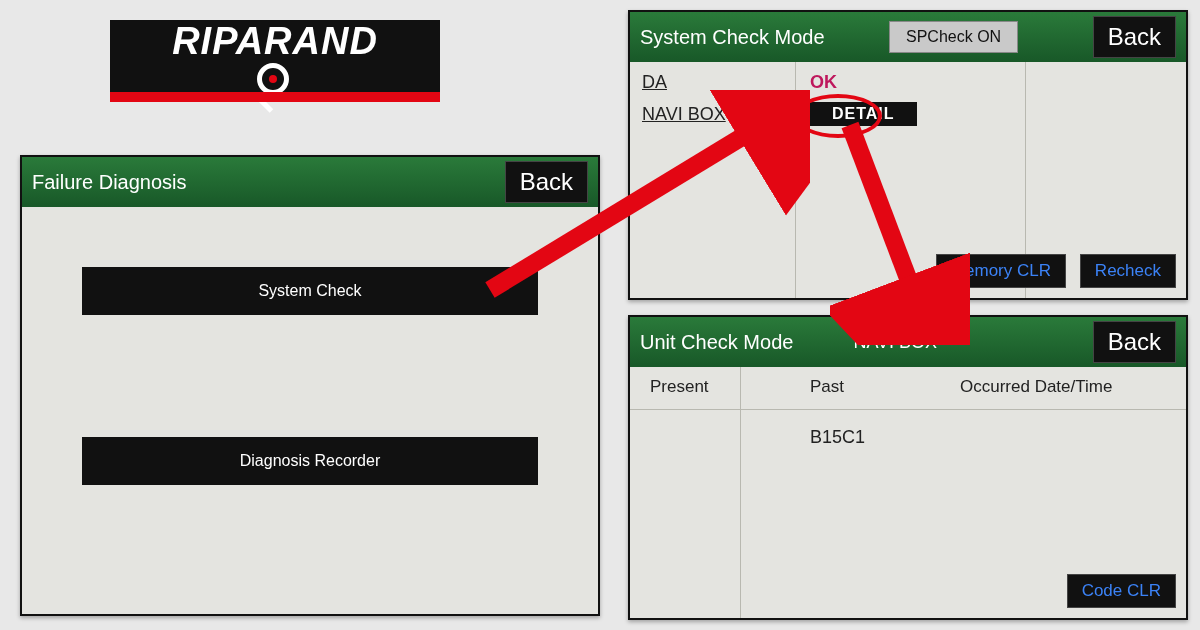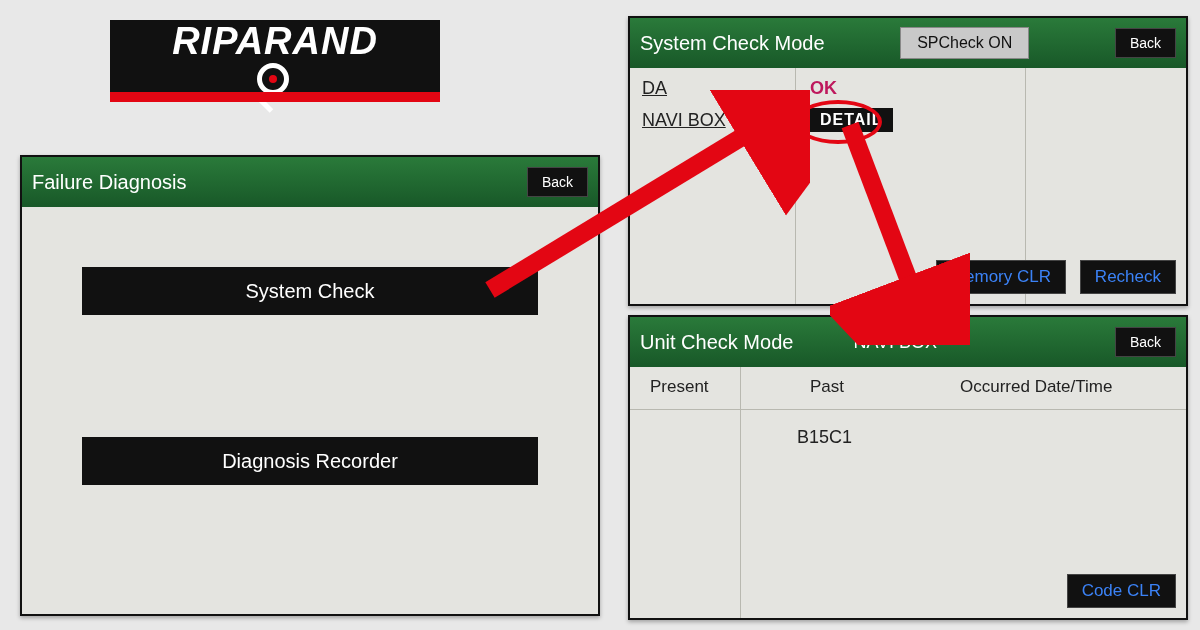--- a/index.html
+++ b/index.html
@@ -84,21 +84,21 @@
     font-size: 20px;
     position: relative;
   }
   .panel-header .title { flex: 0 0 auto; }
   .back-btn {
     margin-left: auto;
     background: #111;
     color: #fff;
     border: 1px solid #444;
     padding: 6px 14px;
-    font-size: 14px;
+    font-size: 24px;
     cursor: pointer;
   }
   .grey-btn {
     background: #c9c9c9;
     color: #111;
     border: 1px solid #888;
     padding: 6px 16px;
     font-size: 16px;
     margin-left: auto;
     margin-right: 10px;
@@ -110,39 +110,39 @@
   .big-row {
     position: absolute;
     left: 60px;
     right: 60px;
     height: 48px;
     background: #111;
     color: #fff;
     display: flex;
     align-items: center;
     justify-content: center;
-    font-size: 20px;
+    font-size: 16px;
     cursor: pointer;
   }
 
   
-  #panel2 { right: 12px; top: 16px; width: 560px; height: 290px; }
+  #panel2 { right: 12px; top: 10px; width: 560px; height: 290px; }
   #panel2 .body { position: relative; height: calc(100% - 50px); font-size: 18px; color: #222; }
   #panel2 .col-lines {
     position: absolute; top: 0; bottom: 0; left: 165px; width: 1px; background: #b8b8b0;
   }
   #panel2 .col-line2 {
     position: absolute; top: 0; bottom: 0; left: 395px; width: 1px; background: #b8b8b0;
   }
   .row-label { position: absolute; left: 12px; text-decoration: underline; }
   .row-val { position: absolute; left: 180px; }
   .ok { color: #be185d; font-weight: bold; }
   .detail-btn {
     background: #111; color: #fff; border: none;
-    padding: 3px 10px; font-size: 16px; cursor: pointer;
+    padding: 3px 22px; font-size: 16px; cursor: pointer;
     font-weight: bold; letter-spacing: 1px;
   }
   .red-ellipse {
     position: absolute;
     border: 4px solid #e30613;
     border-radius: 50%;
     width: 88px; height: 44px;
     left: 164px; top: 32px;
     pointer-events: none;
   }
@@ -213,21 +213,21 @@
     <span class="title">Unit Check Mode</span>
     <span class="subtitle">NAVI BOX</span>
     <button class="back-btn">Back</button>
   </div>
   <div class="body">
     <div class="th" style="left:20px">Present</div>
     <div class="th" style="left:180px">Past</div>
     <div class="th" style="left:330px">Occurred Date/Time</div>
     <div class="hline"></div>
     <div class="vline" style="left:110px"></div>
-    <div class="cell" style="left:167px">B15C1</div>
+    <div class="cell" style="left:180px">B15C1</div>
     <button class="black-btn" style="right:10px; bottom:10px">Code CLR</button>
   </div>
 </div>
 
 <svg class="arrow" style="left:470px; top:90px; width:340px; height:220px">
   <defs>
     <marker id="ah1" markerWidth="14" markerHeight="14" refX="2" refY="5" orient="auto">
       <polygon points="0,0 12,5 0,10" fill="#e30613"></polygon>
     </marker>
   </defs>

